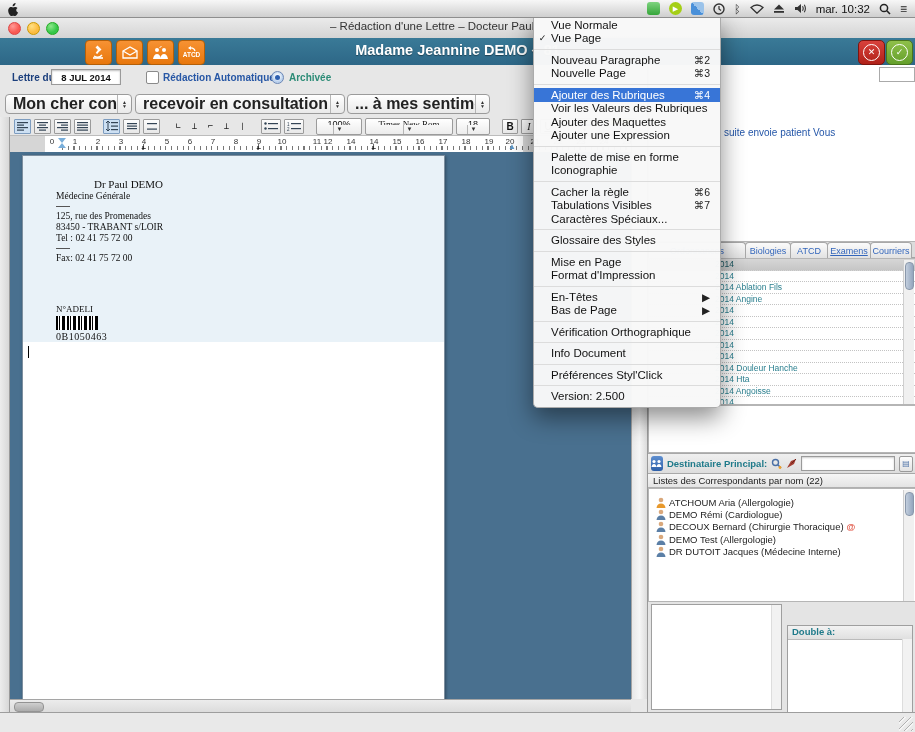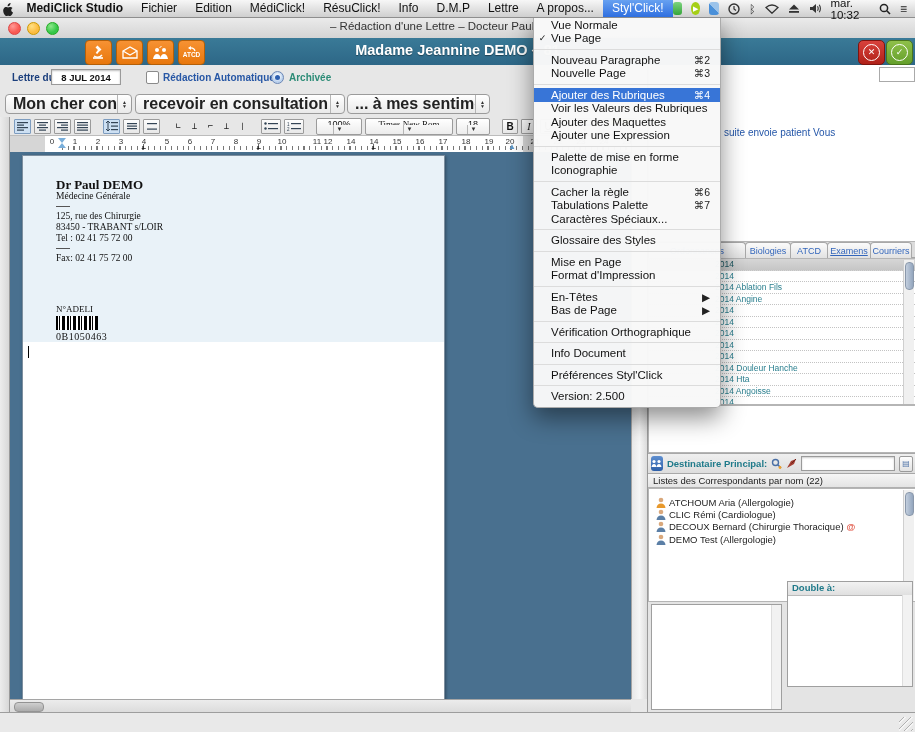--- a/index.html
+++ b/index.html
@@ -98,21 +98,21 @@
   #ruler-hour::after{content:"";position:absolute;top:5px;border-left:4px solid transparent;border-right:4px solid transparent;border-bottom:5px solid #79aeda;}
 
   
   #left-strip{left:0;top:117px;width:10px;height:595px;background:linear-gradient(90deg,#ededed,#d8d8d8);
     border-right:1px solid #9a9a9a;box-sizing:border-box;}
   #editor{left:10px;top:152px;width:621px;height:547px;background:#49708f;overflow:hidden;}
   #page{position:absolute;left:12px;top:3px;width:421px;height:560px;background:#fff;
     border:1px solid #7d8f9f;box-shadow:1px 1px 3px rgba(0,0,0,.35);}
   #letterhead{position:absolute;left:0;top:0;width:100%;height:186px;background:#e9f2f8;}
   #letter-block{position:absolute;left:33px;top:22px;font-family:"Liberation Serif","DejaVu Serif",serif;color:#111;}
-  #lt-doctor{font-size:13px;font-weight:bold;line-height:13px;}
+  #lt-doctor{font-size:11px;font-weight:normal;line-height:13px;text-align:right;}
   .lt-line{font-size:9.5px;line-height:11px;}
   .lt-dash{width:14px;height:1px;background:#555;margin:4px 0 4px 0;}
   #lt-adeli{position:absolute;left:33px;top:148px;font-family:"Liberation Serif",serif;font-size:9px;color:#111;}
   #barcode{width:42px;height:14px;margin:2px 0 1px 0;
     background:repeating-linear-gradient(90deg,#000 0 2px,#fff 2px 3px,#000 3px 4px,#fff 4px 6px,#000 6px 9px,#fff 9px 11px);}
   #lt-adeli-num{font-size:10px;letter-spacing:.5px;}
   #caret{position:absolute;left:5px;top:190px;width:1px;height:12px;background:#000;}
 
   #vscroll{left:631px;top:136px;width:16px;height:563px;background:linear-gradient(90deg,#e8e8e8,#f6f6f6,#dcdcdc);
     border-left:1px solid #a5a5a5;box-sizing:border-box;}
@@ -154,21 +154,21 @@
   #corr-header{left:0;top:409px;width:268px;height:14px;background:linear-gradient(#f6f6f6,#e4e4e4);
     border-bottom:1px solid #b0b0b0;font-size:9.5px;color:#222;padding:1px 0 0 5px;}
   #corr-list{left:0;top:423px;width:268px;height:114px;background:#fff;border:1px solid #b5b5b5;overflow:hidden;padding-top:7px;}
   .crow{height:12.4px;display:flex;align-items:center;padding-left:7px;font-size:9.5px;color:#222;white-space:nowrap;}
   .crow .cicon{width:13px;display:inline-flex;}
   .crow .atsym{color:#e05545;font-weight:bold;margin-left:3px;font-size:9px;}
   #corr-scroll{position:absolute;right:1px;top:1px;width:10px;height:112px;background:#f0f0f0;border-left:1px solid #cfcfcf;}
   #corr-thumb{position:absolute;left:1px;top:2px;width:7px;height:22px;border-radius:4px;
     background:linear-gradient(90deg,#c2cede,#93a5bd);border:1px solid #8a98ab;}
   #bottom-left-box{left:3px;top:539px;width:131px;height:106px;background:#fff;border:1px solid #9f9f9f;}
-  #bottom-right-box{left:139px;top:516px;width:126px;height:106px;background:#fff;border:1px solid #9f9f9f;}
+  #bottom-right-box{left:139px;top:560px;width:126px;height:106px;background:#fff;border:1px solid #9f9f9f;}
   #double-a-head{height:13px;background:linear-gradient(#f2f2f2,#e0e0e0);border-bottom:1px solid #bbb;
     font-size:9.5px;font-weight:bold;color:#1f7a8a;padding:0 0 0 4px;}
   .mini-track{position:absolute;right:0;top:0;bottom:0;width:9px;background:#f2f2f2;border-left:1px solid #ddd;}
 
   
   #stylclick-menu{left:533px;top:14px;width:186px;background:rgba(248,248,248,.98);
     border:1px solid #ababab;border-top:none;border-radius:0 0 5px 5px;
     box-shadow:0 10px 24px rgba(0,0,0,.45);padding:4px 0;z-index:55;}
   .mi{height:13.5px;display:flex;align-items:center;font-size:11.5px;color:#111;}
   .mi .ck{width:17px;text-align:center;font-size:9px;}
@@ -180,32 +180,20 @@
 </style>
 </head>
 <body>
 
 <div id="menubar" class="abs">
   <span id="apple-menu">
     <svg width="11" height="13" viewBox="0 0 11 13">
         <path fill="#222" d="M7.6 0c.1.9-.3 1.7-.8 2.3-.5.6-1.4 1.1-2.2 1-.1-.8.3-1.7.8-2.2C5.9.5 6.9.1 7.6 0zM10 9.6c-.4 1-.6 1.4-1.2 2.2-.8 1.1-1.9 1.6-2.7 1.2-.7-.3-1.2-.3-1.9 0-.9.4-1.8-.1-2.6-1.2C.3 9.9-.4 7 .8 5.4c.6-.9 1.6-1.4 2.5-1.4.8 0 1.3.4 2 .4.6 0 1-.4 2-.4.8 0 1.6.4 2.2 1.1-1.9 1-1.6 3.6.5 4.5z"></path>
       </svg>
   </span>
-  <span id="mb-items" style="display:flex;">
-      <span class="mb-item bold">MediClick Studio</span>
-      <span class="mb-item">Fichier</span>
-      <span class="mb-item">Edition</span>
-      <span class="mb-item">MédiClick!</span>
-      <span class="mb-item">RésuClick!</span>
-      <span class="mb-item">Info</span>
-      <span class="mb-item">D.M.P</span>
-      <span class="mb-item">Lettre</span>
-      <span class="mb-item">A propos...</span>
-      <span class="mb-item active">Styl'Click!</span>
-    </span>
   <span id="mb-right">
     <span class="appic" style="background:linear-gradient(#7dd37f,#36a63a);"></span>
     <span class="appic" style="background:#a5cf16;border-radius:50%;display:inline-flex;align-items:center;justify-content:center;color:#fff;font-size:7px;">▶</span>
     <span class="appic" style="background:linear-gradient(45deg,#4a90d9 50%,#9bc3ea 50%);"></span>
     <span class="sticon">
       <svg width="12" height="12" viewBox="0 0 12 12">
           <circle cx="6" cy="6" r="5" fill="none" stroke="#333" stroke-width="1.4"></circle>
           <path d="M6 3v3l2 1.5" fill="none" stroke="#333" stroke-width="1.2"></path>
         </svg>
       </span>
@@ -474,21 +462,21 @@
 </div>
 
 <div id="left-strip" class="abs"></div>
 <div id="editor" class="abs">
   <div id="page">
     <div id="letterhead"></div>
     <div id="letter-block">
       <div id="lt-doctor">Dr Paul DEMO</div>
       <div class="lt-line">Médecine Générale</div>
       <div class="lt-dash"></div>
-      <div class="lt-line">125, rue des Chirurgie</div>
+      <div class="lt-line">125, rue des Promenades</div>
       <div class="lt-line">83450 - TRABANT s/LOIR</div>
       <div class="lt-line">Tel : 02 41 75 72 00</div>
       <div class="lt-dash"></div>
       <div class="lt-line">Fax: 02 41 75 72 00</div>
     </div>
     <div id="lt-adeli">
       <div>N°ADELI</div>
       <div id="barcode"></div>
       <div id="lt-adeli-num">0B1050463</div>
     </div>
@@ -579,41 +567,50 @@
           </span>
           <span>ATCHOUM Aria (Allergologie)</span>
         </div>
         <div class="crow">
           <span class="cicon">
             <svg width="10" height="11" viewBox="0 0 10 11">
               <circle cx="5" cy="3" r="2.3" fill="#d9a87c"></circle>
               <path d="M0.5 11Q1 6.5 5 6.5T9.5 11Z" fill="#5b7fa6"></path>
             </svg>
           </span>
-          <span>CLIC Rémi (Cardiologue)</span>
+          <span>DEMO Rémi (Cardiologue)</span>
         </div>
         <div class="crow">
           <span class="cicon">
             <svg width="10" height="11" viewBox="0 0 10 11">
               <circle cx="5" cy="3" r="2.3" fill="#d9a87c"></circle>
               <path d="M0.5 11Q1 6.5 5 6.5T9.5 11Z" fill="#5b7fa6"></path>
             </svg>
           </span>
           <span>DECOUX Bernard (Chirurgie Thoracique)</span>
           <span class="atsym">@</span>
         </div>
         <div class="crow">
           <span class="cicon">
             <svg width="10" height="11" viewBox="0 0 10 11">
               <circle cx="5" cy="3" r="2.3" fill="#d9a87c"></circle>
               <path d="M0.5 11Q1 6.5 5 6.5T9.5 11Z" fill="#5b7fa6"></path>
             </svg>
           </span>
           <span>DEMO Test (Allergologie)</span>
         </div>
+        <div class="crow">
+          <span class="cicon">
+            <svg width="10" height="11" viewBox="0 0 10 11">
+              <circle cx="5" cy="3" r="2.3" fill="#d9a87c"></circle>
+              <path d="M0.5 11Q1 6.5 5 6.5T9.5 11Z" fill="#5b7fa6"></path>
+            </svg>
+          </span>
+          <span>DR DUTOIT Jacques (Médecine Interne)</span>
+        </div>
       </div>
     <div id="corr-scroll">
         <span id="corr-thumb"></span>
       </div>
   </div>
   <div class="rp" id="bottom-left-box">
     <span class="mini-track"></span>
   </div>
   <div class="rp" id="bottom-right-box">
     <div id="double-a-head">Double à:</div>
@@ -680,21 +677,21 @@
       <span class="rt"></span>
     </div>
     <div class="msep"></div>
     <div class="mi">
       <span class="ck"></span>
       <span class="lb">Cacher la règle</span>
       <span class="rt">⌘6</span>
     </div>
     <div class="mi">
       <span class="ck"></span>
-      <span class="lb">Tabulations Palette</span>
+      <span class="lb">Tabulations Visibles</span>
       <span class="rt">⌘7</span>
     </div>
     <div class="mi">
       <span class="ck"></span>
       <span class="lb">Caractères Spéciaux...</span>
       <span class="rt"></span>
     </div>
     <div class="msep"></div>
     <div class="mi">
       <span class="ck"></span>

